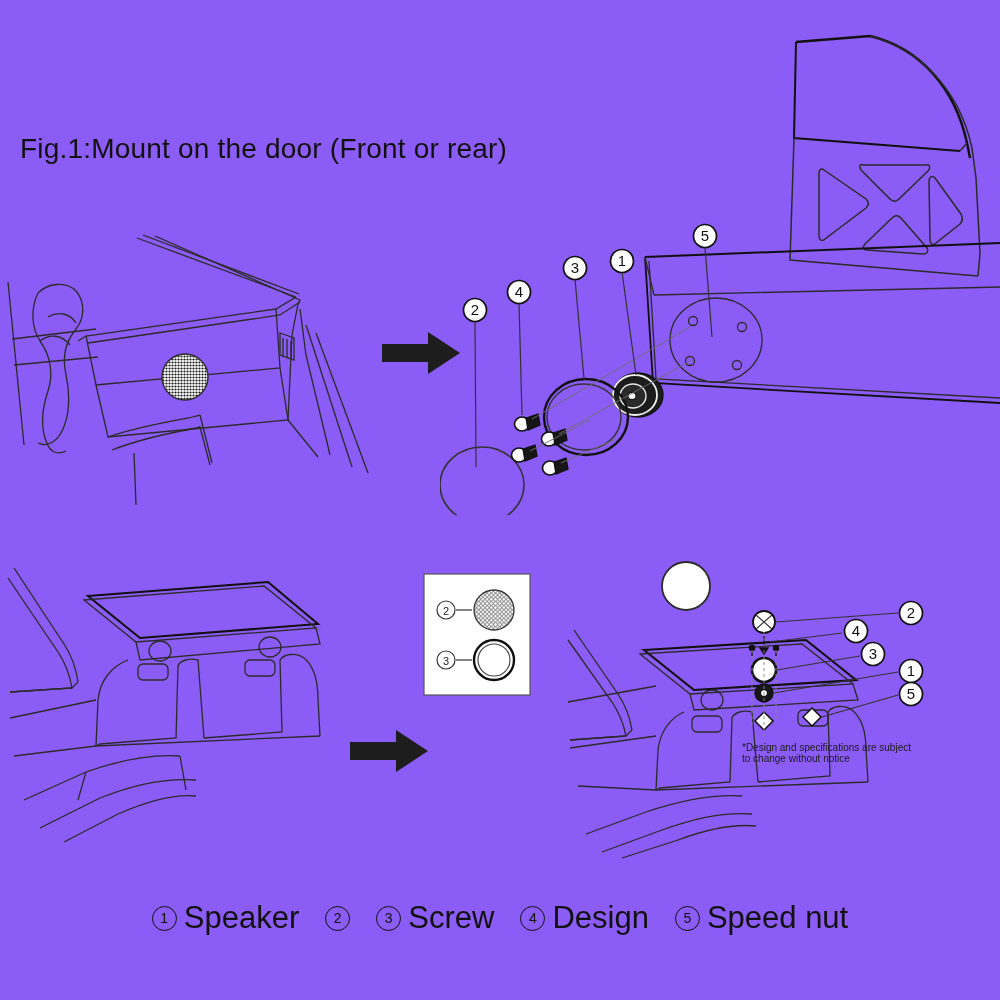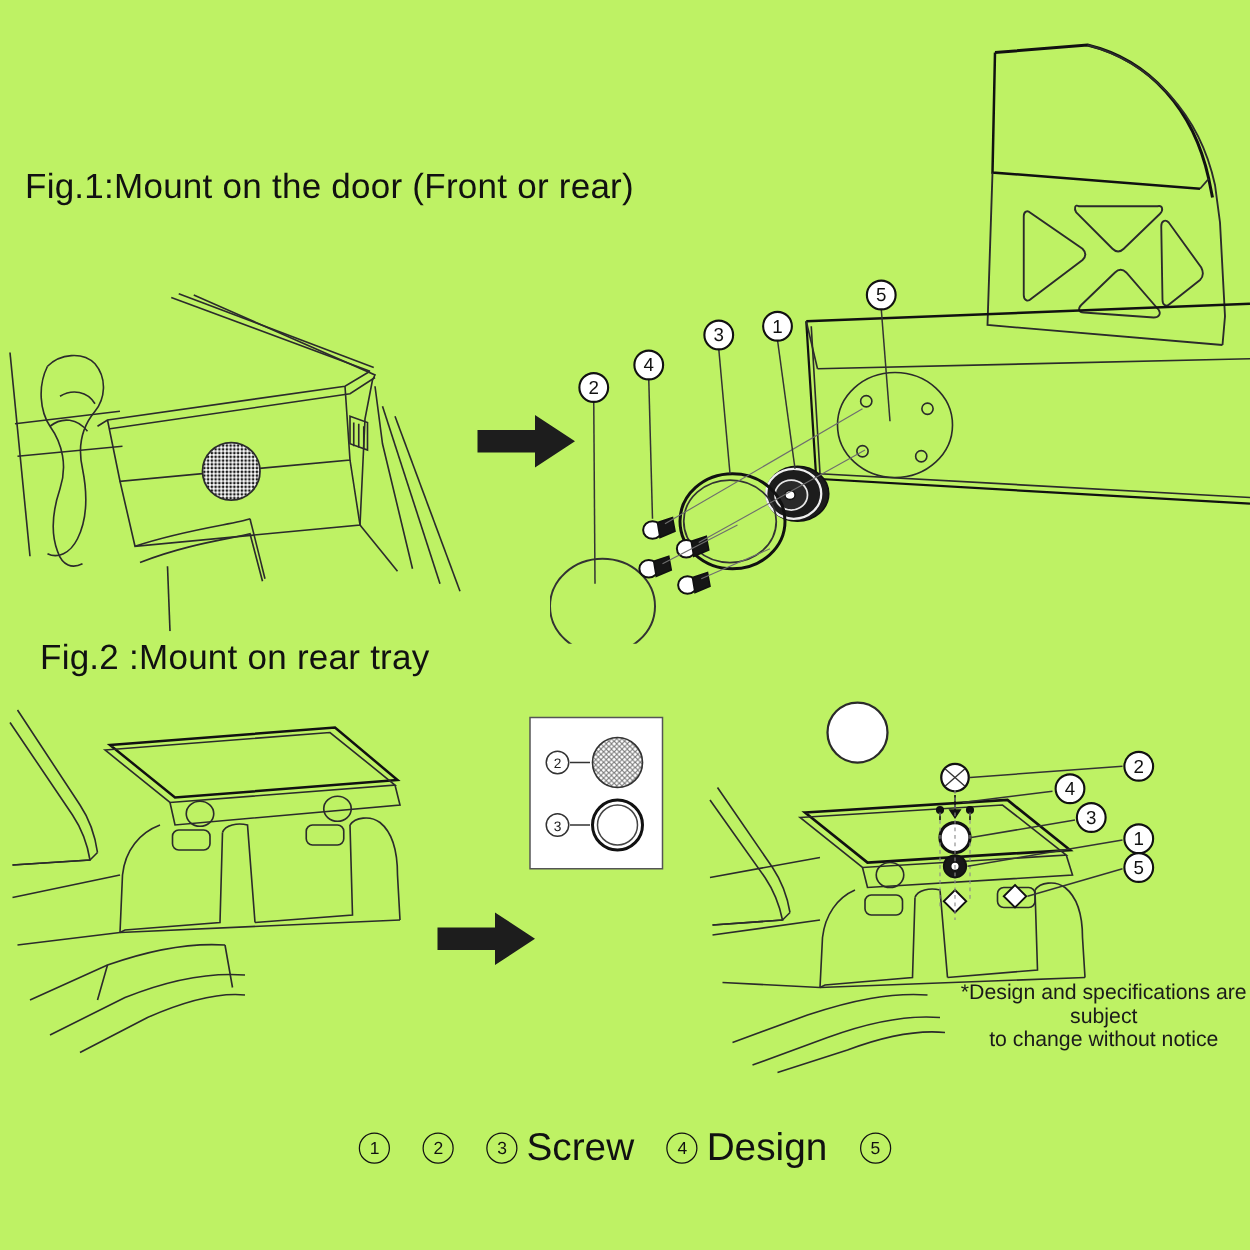--- a/index.html
+++ b/index.html
@@ -4,24 +4,23 @@
 <style>
   html, body {
     margin: 0;
     padding: 0;
     background: #ffffff;
   }
   #page {
     position: relative;
     width: 1000px;
     height: 1000px;
-    background: #bef264;
+    background: #8b5cf6;
     overflow: hidden;
     font-family: "Liberation Sans", sans-serif;
-    text-align: center;
   }
   .abs { position: absolute; }
   svg { display: block; }
   .fig-caption {
     position: absolute;
     font-family: "Liberation Sans", sans-serif;
     font-size: 28px;
     color: #111111;
     letter-spacing: 0.2px;
     white-space: nowrap;
@@ -58,38 +57,36 @@
     line-height: 1;
   }
   .legend-label {
     font-family: "Liberation Sans", sans-serif;
     font-size: 31px;
     color: #111;
     font-weight: 500;
   }
   #disclaimer {
     position: absolute;
-    left: 766px;
+    left: 742px;
     top: 742px;
     font-family: "Liberation Sans", sans-serif;
-    font-size: 17px;
+    font-size: 10px;
     line-height: 1.12;
     color: #1a1a1a;
     white-space: pre-line;
-    margin-top: 42px;
   }
 </style>
 </head>
 <body>
 
 <div id="page">
 
   <div class="fig-caption" id="caption-fig1">Fig.1:Mount on the door (Front or rear)</div>
 
-  <div class="fig-caption" id="caption-fig2">Fig.2 :Mount on rear tray</div>
 
   <svg class="abs" style="left:770px; top:18px;" width="235" height="295" viewBox="0 0 235 295">
     <g fill="none" stroke="#2b2b2b" stroke-width="1.5">
       <path d="M26 24 L100 18 C150 30 185 70 197 125 L200 140" stroke="#111" stroke-width="2.4"></path>
       <path d="M26 24 L24 120 L190 133" stroke="#111" stroke-width="2"></path>
       <path d="M190 133 L197 125"></path>
       <path d="M100 18 C152 32 190 74 202 130 L206 160 L210 235 L208 258"></path>
       <path d="M24 120 L20 242 L208 258"></path>
 
       <path d="M54 152 C52 150 49 151 49 155 L49 218 C49 222 52 224 55 221 L96 190 C99 187 99 184 96 181 Z"></path>
@@ -400,30 +397,32 @@
       <text x="14" y="19" text-anchor="middle" font-family="Liberation Sans, sans-serif" font-size="15" fill="#111">5</text>
     </svg>
   </div>
 
   <div id="disclaimer">*Design and specifications are subject
  to change without notice</div>
 
   <div id="legend">
     <div class="legend-item">
       <span class="legend-num">1</span>
+      <span class="legend-label">Speaker</span>
     </div>
     <div class="legend-item">
       <span class="legend-num">2</span>
     </div>
     <div class="legend-item">
       <span class="legend-num">3</span>
       <span class="legend-label">Screw</span>
     </div>
     <div class="legend-item">
       <span class="legend-num">4</span>
       <span class="legend-label">Design</span>
     </div>
     <div class="legend-item">
       <span class="legend-num">5</span>
+      <span class="legend-label">Speed nut</span>
     </div>
   </div>
 
 </div>
 
 </body></html>

